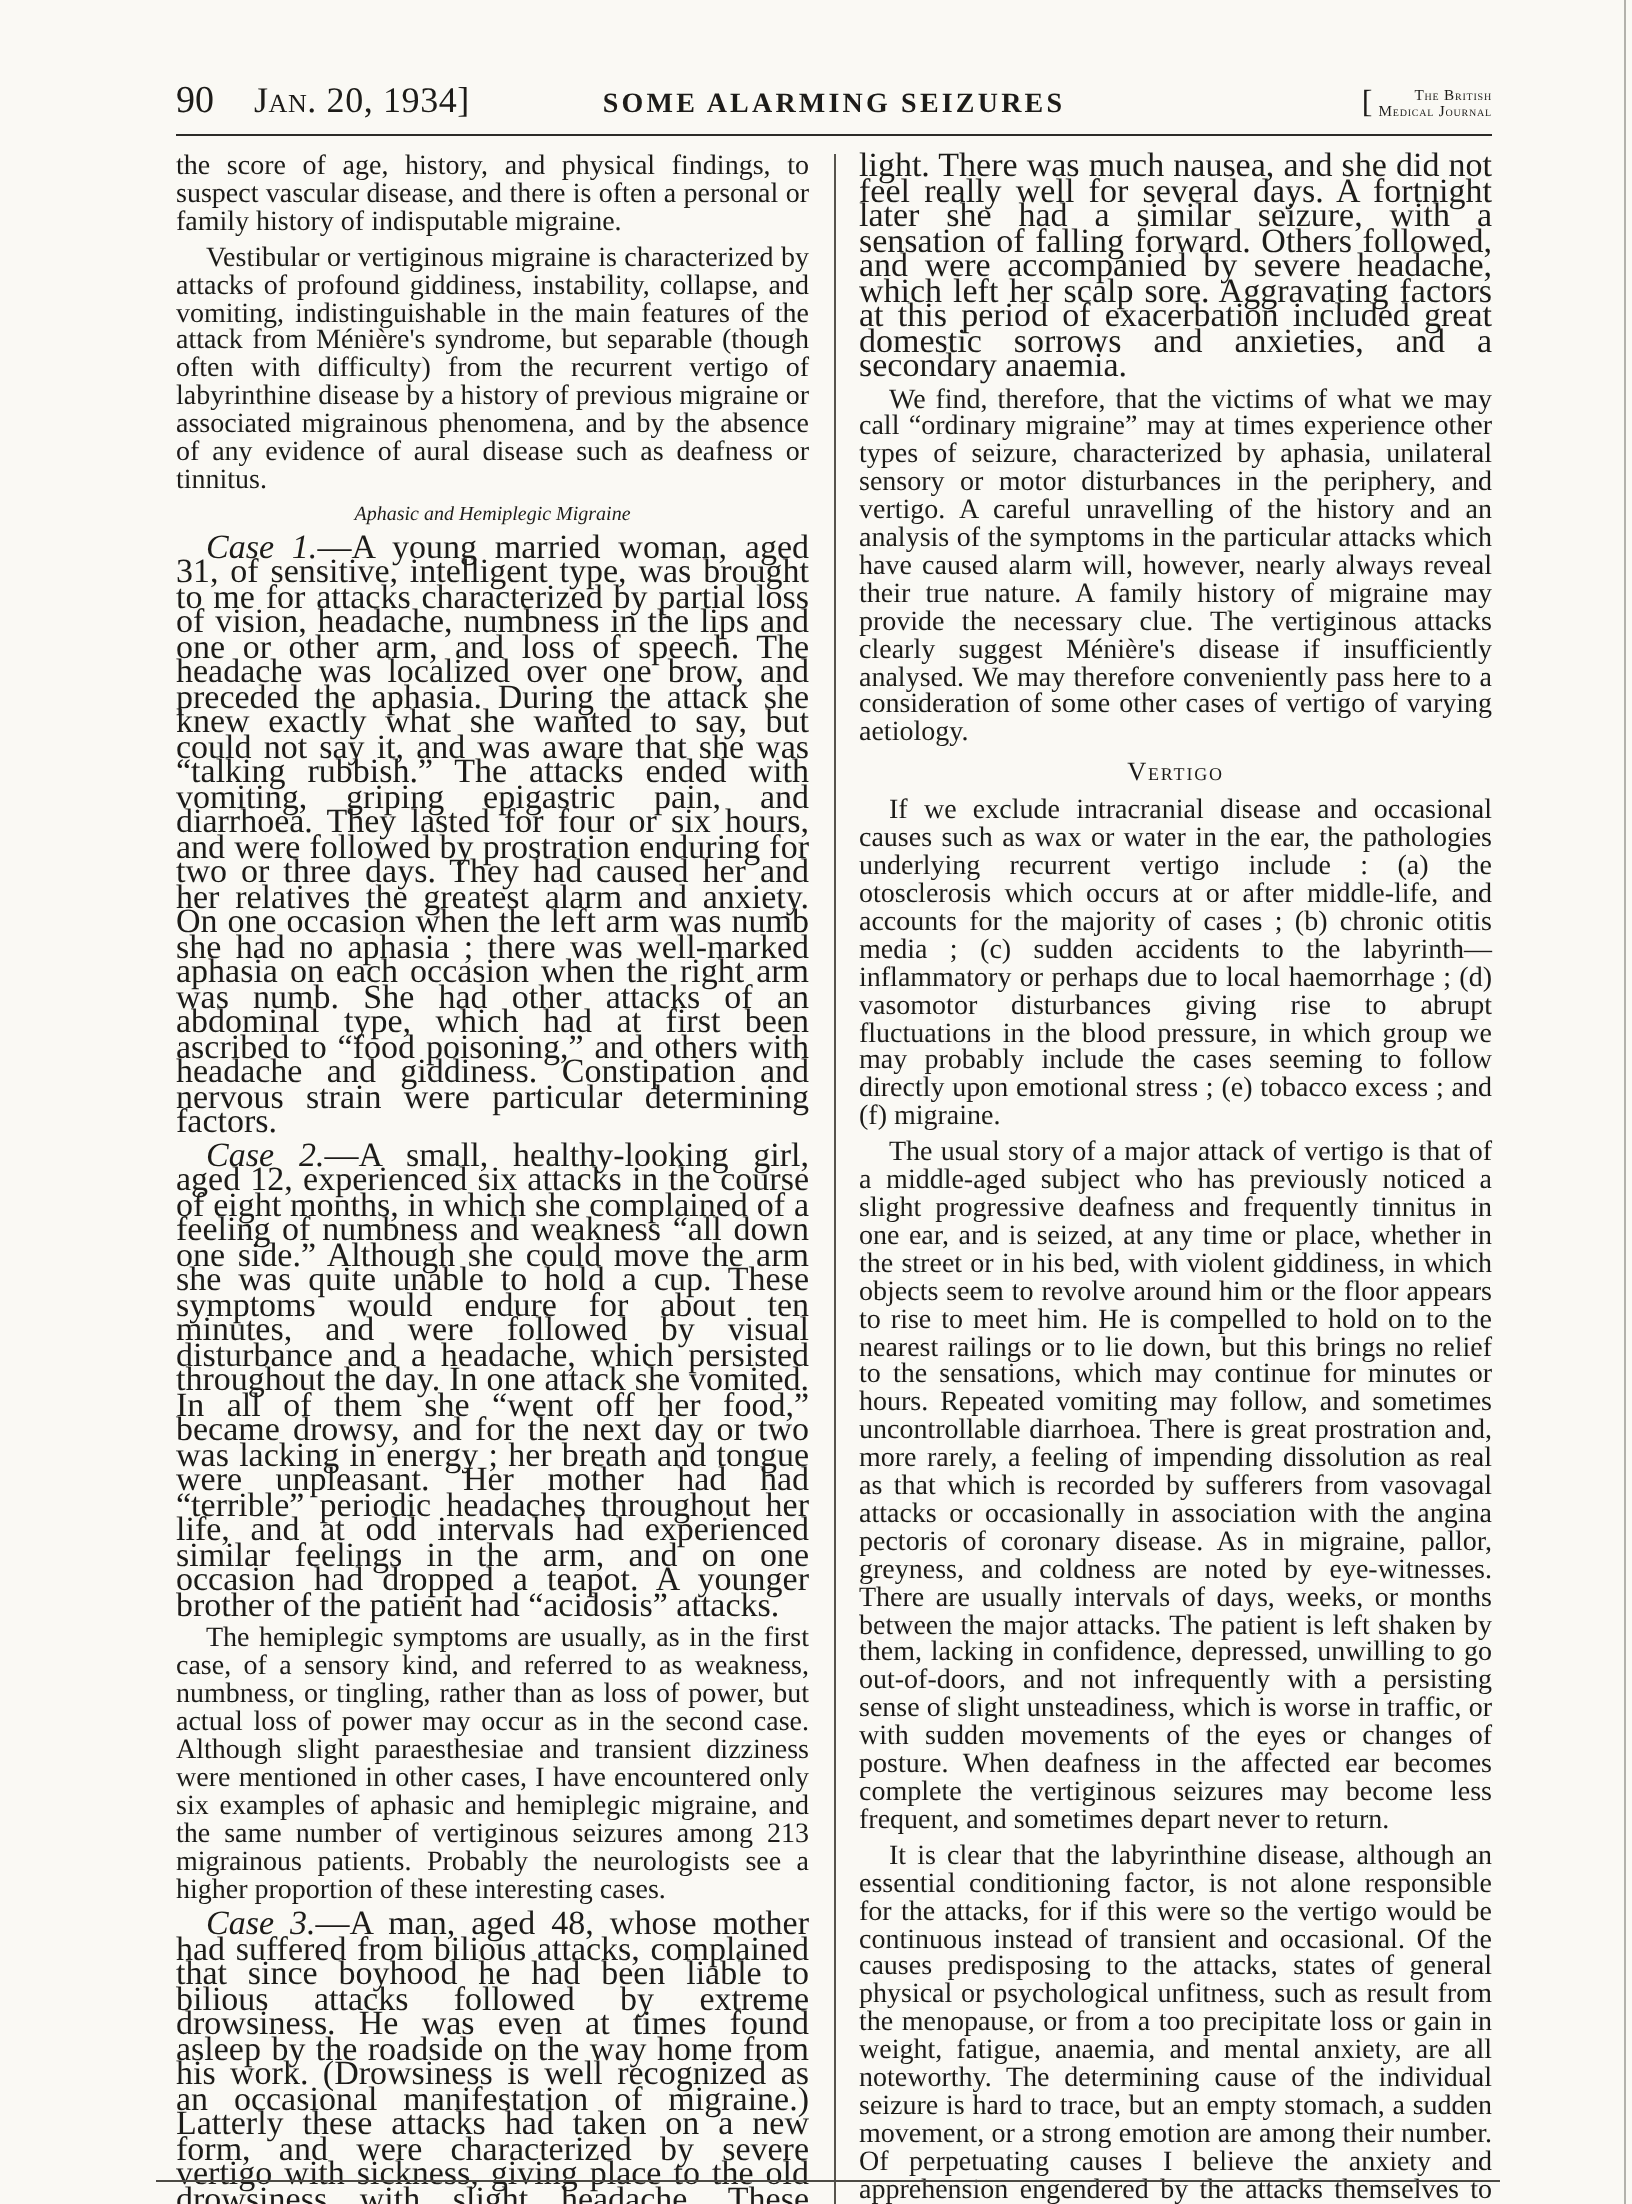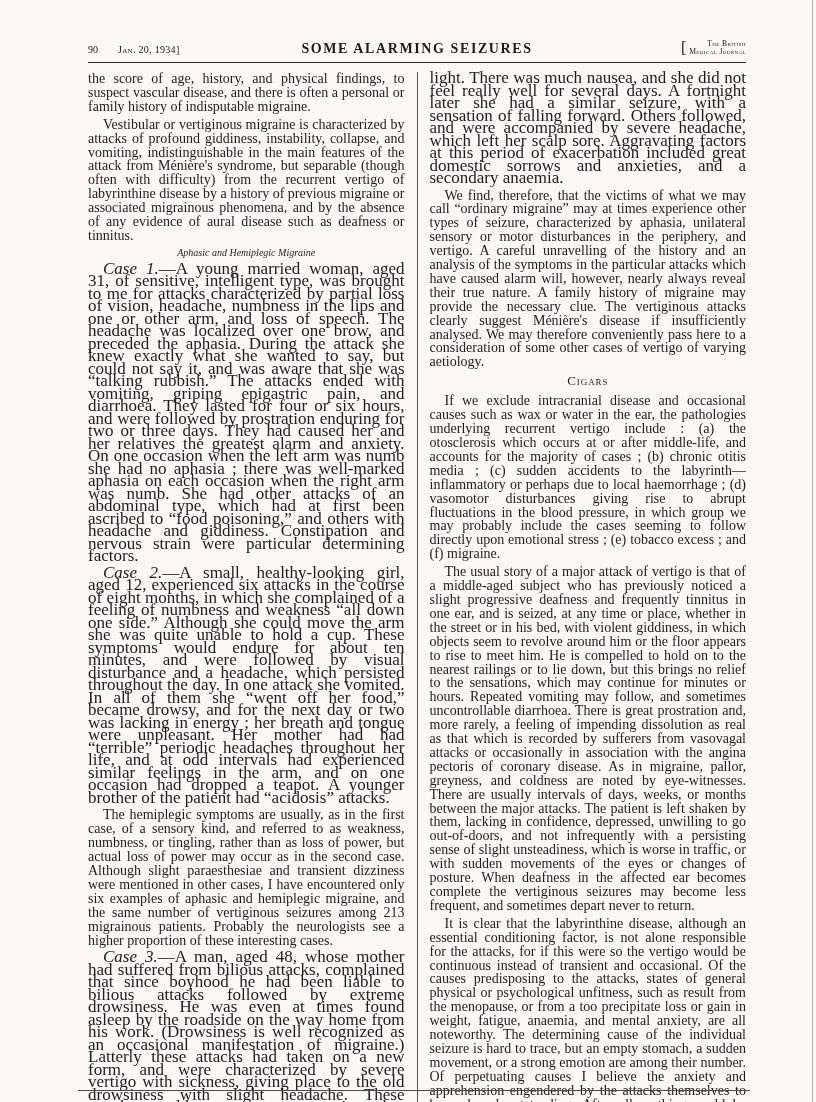--- a/index.html
+++ b/index.html
@@ -16,22 +16,22 @@
     background: #faf9f4;
     padding: 40px 70px 0 88px;
     overflow: hidden;
   }
   .page-header {
     display: grid;
     grid-template-columns: 1fr auto 1fr;
     align-items: baseline;
   }
   .header-left { display: flex; gap: 20px; align-items: baseline; white-space: nowrap; }
-  .page-number { font-size: 10px; }
-  .issue-date { font-variant: small-caps; font-size: 10px; letter-spacing: .3px; text-align: center; }
+  .page-number { font-size: 19px; }
+  .issue-date { font-variant: small-caps; font-size: 18px; letter-spacing: .3px; text-align: center; }
   .header-title {
     font-weight: bold; font-size: 14px;
     letter-spacing: 1.6px; text-align: center; white-space: nowrap;
   }
   .header-right { justify-self: end; display: flex; align-items: center; gap: 3px; }
   .bracket { font-size: 16px; line-height: 1; font-weight: normal; }
   .journal-lines {
     display: flex; flex-direction: column;
     font-variant: small-caps; font-size: 7.6px; line-height: 8px;
     letter-spacing: .4px; text-align: right;
@@ -94,21 +94,21 @@
       <p class="body">The hemiplegic symptoms are usually, as in the first case, of a sensory kind, and referred to as weakness, numbness, or tingling, rather than as loss of power, but actual loss of power may occur as in the second case. Although slight paraesthesiae and transient dizziness were mentioned in other cases, I have encountered only six examples of aphasic and hemiplegic migraine, and the same number of vertiginous seizures among 213 migrainous patients. Probably the neurologists see a higher proportion of these interesting cases.</p>
       <p class="case"><span class="case-lead">Case 3.</span><span>—A man, aged 48, whose mother had suffered from bilious attacks, complained that since boyhood he had been liable to bilious attacks followed by extreme drowsiness. He was even at times found asleep by the roadside on the way home from his work. (Drowsiness is well recognized as an occasional manifestation of migraine.) Latterly these attacks had taken on a new form, and were characterized by severe vertigo with sickness, giving place to the old drowsiness with slight headache. These attacks would come on at any time, but especially in the morning. After them he felt completely “washed out.” Cigars, a missed bowel movement, worry, and a stuffy room were recognized as determining causes. There was no evidence of ear disease.</span></p>
       <p class="case"><span class="case-lead">Case 4.</span><span>—A woman, aged 48, always “highly strung,” had been liable to sick headache at long intervals. In some of the attacks she was temporarily blind in one eye. Three months before seeing me she was overcome with giddiness one morning, “everything went black,” and she saw quivering specks of</span></p>
     </section>
 
     <div class="col-divider"></div>
 
     <section class="col">
       <p class="case noindent">light. There was much nausea, and she did not feel really well for several days. A fortnight later she had a similar seizure, with a sensation of falling forward. Others followed, and were accompanied by severe headache, which left her scalp sore. Aggravating factors at this period of exacerbation included great domestic sorrows and anxieties, and a secondary anaemia.</p>
       <p class="body">We find, therefore, that the victims of what we may call “ordinary migraine” may at times experience other types of seizure, characterized by aphasia, unilateral sensory or motor disturbances in the periphery, and vertigo. A careful unravelling of the history and an analysis of the symptoms in the particular attacks which have caused alarm will, however, nearly always reveal their true nature. A family history of migraine may provide the necessary clue. The vertiginous attacks clearly suggest Ménière's disease if insufficiently analysed. We may therefore conveniently pass here to a consideration of some other cases of vertigo of varying aetiology.</p>
-      <h2 class="h-smallcaps">Cigars</h2>
+      <h2 class="h-smallcaps">Vertigo</h2>
       <p class="body">If we exclude intracranial disease and occasional causes such as wax or water in the ear, the pathologies underlying recurrent vertigo include : (a) the otosclerosis which occurs at or after middle-life, and accounts for the majority of cases ; (b) chronic otitis media ; (c) sudden accidents to the labyrinth—inflammatory or perhaps due to local haemorrhage ; (d) vasomotor disturbances giving rise to abrupt fluctuations in the blood pressure, in which group we may probably include the cases seeming to follow directly upon emotional stress ; (e) tobacco excess ; and (f) migraine.</p>
       <p class="body">The usual story of a major attack of vertigo is that of a middle-aged subject who has previously noticed a slight progressive deafness and frequently tinnitus in one ear, and is seized, at any time or place, whether in the street or in his bed, with violent giddiness, in which objects seem to revolve around him or the floor appears to rise to meet him. He is compelled to hold on to the nearest railings or to lie down, but this brings no relief to the sensations, which may continue for minutes or hours. Repeated vomiting may follow, and sometimes uncontrollable diarrhoea. There is great prostration and, more rarely, a feeling of impending dissolution as real as that which is recorded by sufferers from vasovagal attacks or occasionally in association with the angina pectoris of coronary disease. As in migraine, pallor, greyness, and coldness are noted by eye-witnesses. There are usually intervals of days, weeks, or months between the major attacks. The patient is left shaken by them, lacking in confidence, depressed, unwilling to go out-of-doors, and not infrequently with a persisting sense of slight unsteadiness, which is worse in traffic, or with sudden movements of the eyes or changes of posture. When deafness in the affected ear becomes complete the vertiginous seizures may become less frequent, and sometimes depart never to return.</p>
       <p class="body">It is clear that the labyrinthine disease, although an essential conditioning factor, is not alone responsible for the attacks, for if this were so the vertigo would be continuous instead of transient and occasional. Of the causes predisposing to the attacks, states of general physical or psychological unfitness, such as result from the menopause, or from a too precipitate loss or gain in weight, fatigue, anaemia, and mental anxiety, are all noteworthy. The determining cause of the individual seizure is hard to trace, but an empty stomach, a sudden movement, or a strong emotion are among their number. Of perpetuating causes I believe the anxiety and apprehension engendered by the attacks themselves to be real and outstanding. After all, nothing could be better devised to provoke a nervous instability than attacks of</p>
     </section>
 
   </main>
 
   <div class="bottom-rule"></div>
   <div class="scan-edge"></div>
 

